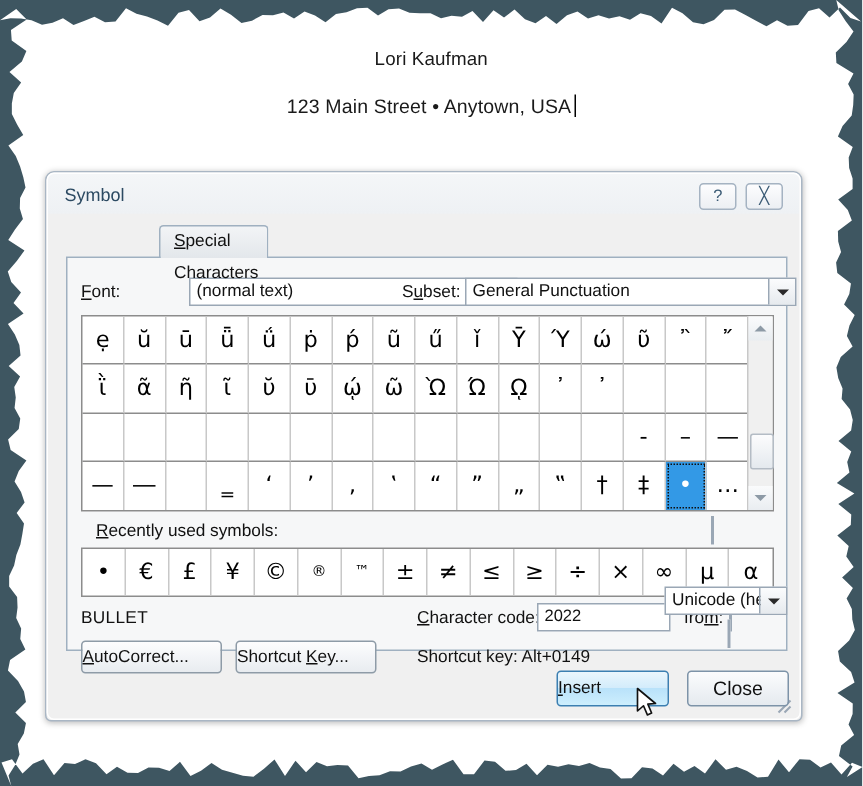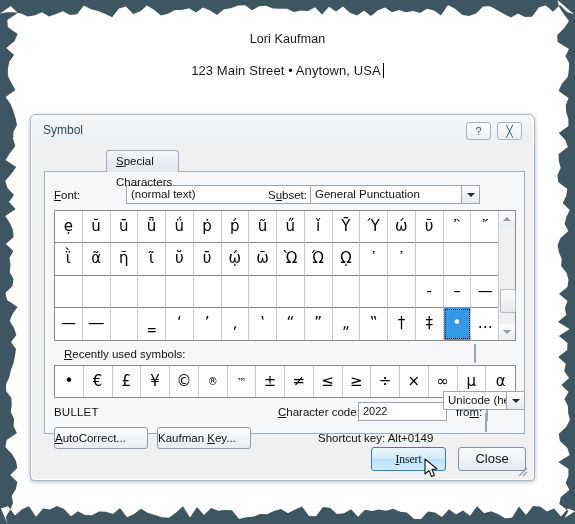--- a/index.html
+++ b/index.html
@@ -185,21 +185,21 @@
     justify-content: center;
   }
   .combo .arrow i {
     width: 0; height: 0;
     border-left: 4px solid transparent;
     border-right: 4px solid transparent;
     border-top: 4px solid #2a2a2a;
     display: block;
   }
   #font-combo   { left: 41px;  top: 13px; width: 219px; margin-left: 40px; }
-  #subset-combo { left: 265px; top: 13px; width: 170px; }
+  #subset-combo { left: 265px; top: 13px; width: 221px; }
 
   
   #grid-wrap {
     position: absolute;
     left: 9px;
     top: 38px;
     width: 462px;
     height: 131px;
     border: 1px solid #8c8c8c;
     background: #ffffff;
@@ -353,40 +353,38 @@
     box-sizing: border-box;
   }
   #autocorrect-btn { left: 9px;   top: 255px; width: 94px; height: 22px; line-height: 20px; }
   #shortcutkey-btn { left: 112px; top: 255px; width: 94px; height: 22px; line-height: 20px; }
   #shortcut-text {
     position: absolute;
     left: 233px;
     top: 260px;
     font-size: 11.5px;
     color: #111;
-    margin-left: 40px;
   }
 
   
   #insert-btn {
     position: absolute;
     left: 371px;
     top: 447px;
     width: 75px;
     height: 24px;
     border: 1px solid #3c7fb1;
     border-radius: 3px;
     background: linear-gradient(#eaf6fd, #d3ecfb 48%, #b9e2fa 50%, #cdeefd);
     font-size: 11.5px;
     line-height: 22px;
-    text-align: center;
+    text-align: left;
     color: #111;
     box-sizing: border-box;
     z-index: 12;
-    font-family: Liberation Serif, serif;
   }
   #close-footer-btn {
     position: absolute;
     left: 458px;
     top: 447px;
     width: 68px;
     height: 24px;
     border: 1px solid #7d93a8;
     border-radius: 3px;
     background: linear-gradient(#fbfcfd, #e5eaef);
@@ -553,21 +551,21 @@
 
       <div class="lbl" id="charcode-label"><span class="u">C</span>haracter code:</div>
       <div id="charcode-box">
         <div class="val">2022</div>
       </div>
 
       <div class="lbl" id="from-label">fro<span class="u">m</span>:</div>
       <div class="combo" style="left:441px; top:230px; width:0;"></div>
 
       <div id="autocorrect-btn" class="btn"><span class="u">A</span><span>utoCorrect...</span></div>
-      <div id="shortcutkey-btn" class="btn"><span>Kaufman </span><span class="u">K</span><span>ey...</span></div>
+      <div id="shortcutkey-btn" class="btn"><span>Shortcut </span><span class="u">K</span><span>ey...</span></div>
       <div id="shortcut-text">Shortcut key: Alt+0149</div>
     </div>
   </div>
 
   <div class="combo" id="from-combo-real" style="position:absolute; left:454px; top:298px; width:0;"></div>
 
   <div id="resize-grip">
     <svg width="12" height="12" viewBox="0 0 12 12">
       <path d="M11 3 L3 11 M11 7 L7 11" stroke="#9aa7b5" stroke-width="1.4" fill="none"></path>
     </svg>

